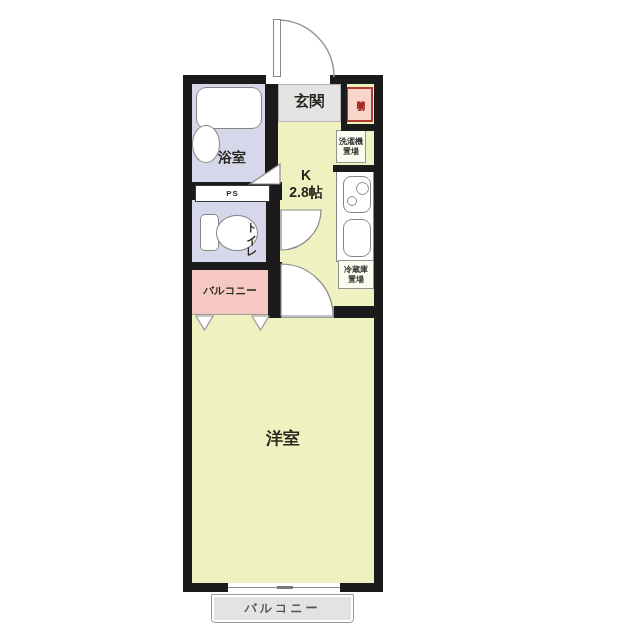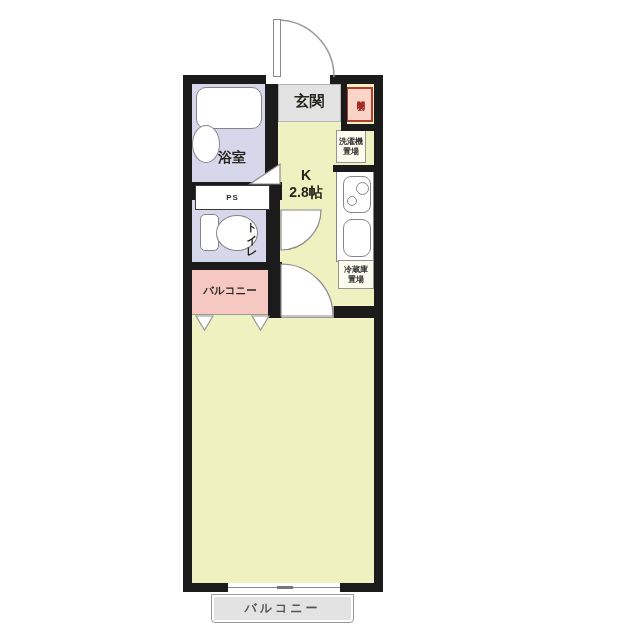--- a/index.html
+++ b/index.html
@@ -47,21 +47,21 @@
   #stove{left:343px;top:176px;width:28px;height:37px;border-radius:8px;}
   #burner-big{left:356px;top:182px;width:13px;height:13px;border-radius:50%;}
   #burner-small{left:347px;top:196px;width:10px;height:10px;border-radius:50%;}
   #ksink{left:343px;top:219px;width:28px;height:38px;border-radius:9px;}
   #storage-box{left:346px;top:87px;width:27px;height:35px;background:#f8d4c9;border:2px solid #b23b32;
                display:flex;align-items:center;justify-content:center;}
   #washer-box{left:336px;top:130px;width:30px;height:33px;background:#fbfbee;border:1px solid #949494;
               display:flex;align-items:center;justify-content:center;}
   #fridge-box{left:338px;top:260px;width:36px;height:29px;background:#fbfbee;border:1px solid #949494;
               display:flex;align-items:center;justify-content:center;z-index:4;}
-  #ps-box{left:195px;top:185px;width:75px;height:25px;background:#fff;border:1px solid #3a3a3a;z-index:5;
+  #ps-box{left:195px;top:185px;width:75px;height:17px;background:#fff;border:1px solid #3a3a3a;z-index:5;
           display:flex;align-items:center;justify-content:center;}
   #door-strip{left:281px;top:306px;width:53px;height:12px;background:#fff;border:1px solid #9a9a9a;z-index:3;}
   #door-leaf{left:273px;top:19px;width:8px;height:58px;background:#fff;border:1px solid #8a8a8a;z-index:6;}
   #window{left:228px;top:583px;width:112px;height:9px;background:#fff;z-index:6;}
   #window .wline{position:absolute;left:0;right:0;top:4px;height:1px;background:#8a8a8a;}
   #window .wtick{position:absolute;left:49px;top:3px;width:16px;height:3px;background:#777;}
   #balcony{left:211px;top:594px;width:143px;height:29px;background:#fff;border:1px solid #999;
            border-radius:0 0 4px 4px;padding:2px;z-index:2;}
   #balcony-inner{width:100%;height:100%;background:#e3e3e3;display:flex;align-items:center;justify-content:center;}
 
@@ -159,15 +159,16 @@
 
   <div class="abs lbl" id="lbl-genkan">玄関</div>
   <div class="abs lbl" id="lbl-bath">浴室</div>
   <div class="abs lbl" id="lbl-toilet">トイレ</div>
   <div class="abs lbl" id="lbl-closet">バルコニー</div>
   <div class="abs lbl" id="lbl-kitchen">
     <div>K</div>
     <div>2.8帖</div>
   </div>
   <div class="abs lbl" id="lbl-room">
+    <div>洋室</div>
   </div>
 
 </div>
 
 </body></html>

